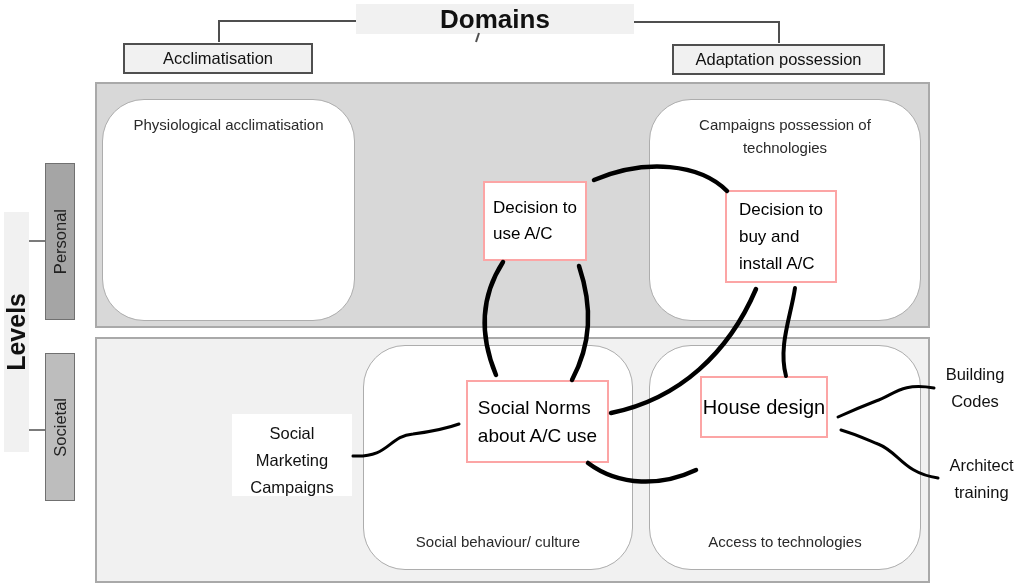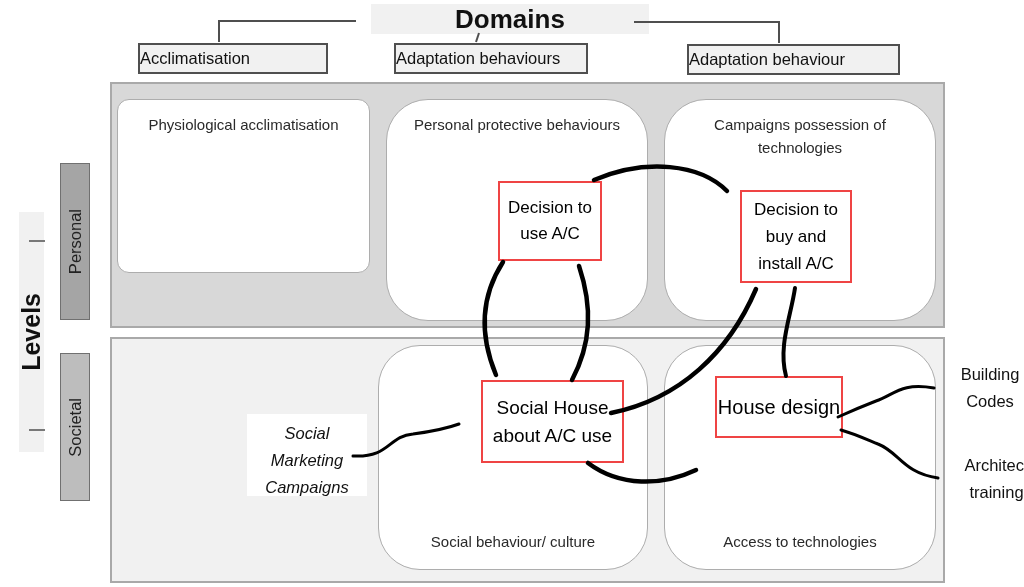--- a/index.html
+++ b/index.html
@@ -1,32 +1,32 @@
 <!DOCTYPE html>
 <html style="--personal-panel: #d8d8d8; --societal-panel: #f1f1f1; --personal-bar: #a5a5a5; --societal-bar: #bdbdbd; --header-box-bg: #f1f1f1; --arrow: #000000; --connector: #4f4f4f;"><head>
 <meta charset="utf-8">
 <style>
   html,body{margin:0;padding:0;background:#ffffff;}
   .stage{
     position:relative;width:1024px;height:587px;overflow:hidden;
     font-family:"Liberation Sans",sans-serif;color:#1c1c1c;background:#ffffff;
   }
-  .abs{position:absolute;margin-left:15px;}
+  .abs{position:absolute;}
   .preline{white-space:pre-line;}
 
   
   .domains-title{
     left:356px;top:4px;width:278px;height:30px;
     background:var(--header-box-bg,#f1f1f1);
     font-size:26px;font-weight:bold;text-align:center;line-height:30px;color:#111;
   }
   .domain-box{
     height:27px;background:var(--header-box-bg,#f1f1f1);
     border:2px solid #4f4f4f;
-    font-size:16.5px;line-height:26px;color:#111;
+    font-size:16.5px;text-align:center;line-height:26px;color:#111;
   }
   .db1{left:123px;top:43px;width:186px;}
   .db2{left:379px;top:43px;width:190px;}
   .db3{left:672px;top:44px;width:209px;}
 
   
   .vtext{writing-mode:vertical-rl;transform:rotate(180deg);}
   .levels-strip{
     left:4px;top:212px;width:25px;height:240px;
     background:var(--header-box-bg,#f1f1f1);
@@ -50,100 +50,96 @@
   .cell{
     background:#ffffff;border:1.5px solid #adadad;border-radius:42px;
     box-sizing:border-box;
   }
   .cell-label{
     position:absolute;left:0;right:0;text-align:center;
     font-size:15px;color:#2a2a2a;line-height:1.55;
   }
   .cell-label.top{top:13px;}
   .cell-label.bottom{bottom:16px;}
-  .c-p1{left:102px;top:99px;width:253px;height:174px;border-radius:12px;}
+  .c-p1{left:102px;top:99px;width:253px;height:222px;}
   .c-p2{left:371px;top:99px;width:262px;height:222px;}
   .c-p3{left:649px;top:99px;width:272px;height:222px;}
   .c-s2{left:363px;top:345px;width:270px;height:225px;}
   .c-s3{left:649px;top:345px;width:272px;height:225px;}
 
   
   .node{
-    background:#ffffff;border:2px solid #ef4444;box-sizing:border-box;
-    display:flex;align-items:center;justify-content:center;text-align:center;
+    background:#ffffff;border:2px solid #fca5a5;box-sizing:border-box;
+    display:flex;align-items:center;justify-content:center;
     color:#000;
   }
   .n-use{left:483px;top:181px;width:104px;height:80px;font-size:17px;line-height:1.55;}
   .n-buy{left:725px;top:190px;width:112px;height:93px;font-size:17px;line-height:1.6;}
   .n-norms{left:466px;top:380px;width:143px;height:83px;font-size:19px;line-height:1.45;}
   .n-house{left:700px;top:376px;width:128px;height:62px;font-size:20px;}
 
   
   .external{
     text-align:center;font-size:16.5px;color:#111;line-height:27px;
   }
-  .ext-marketing{left:232px;top:414px;width:120px;height:82px;background:#ffffff;padding-top:6px;box-sizing:border-box;font-style:italic;}
+  .ext-marketing{left:232px;top:414px;width:120px;height:82px;background:#ffffff;padding-top:6px;box-sizing:border-box;}
   .ext-codes{left:929px;top:361px;width:92px;}
   .ext-architect{left:934px;top:452px;width:95px;}
 
   
   .overlay{position:absolute;left:0;top:0;width:1024px;height:587px;pointer-events:none;}
   .overlay path{fill:none;}
   .flow{stroke:var(--arrow,#000000);stroke-width:4.5;stroke-linecap:round;}
   .flow-med{stroke:var(--arrow,#000000);stroke-width:4;stroke-linecap:round;}
   .flow-thin{stroke:var(--arrow,#000000);stroke-width:3;stroke-linecap:round;}
   .conn{stroke:var(--connector,#4f4f4f);stroke-width:2;}
   .tick{stroke:var(--connector,#4f4f4f);stroke-width:1.5;}
 </style>
 </head>
 <body>
 
 <div class="stage">
 
   <div class="abs domains-title">Domains</div>
   <div class="abs domain-box db1">Acclimatisation</div>
-  <div class="abs domain-box db2">Adaptation behaviours</div>
-  <div class="abs domain-box db3">Adaptation behaviour</div>
+  <div class="abs domain-box db3">Adaptation possession</div>
 
   <div class="abs levels-strip">
     <span class="vtext">Levels</span>
   </div>
   <div class="abs level-bar bar-personal">
     <span class="vtext">Personal</span>
   </div>
   <div class="abs level-bar bar-societal">
     <span class="vtext">Societal</span>
   </div>
 
   <div class="abs panel panel-personal"></div>
   <div class="abs panel panel-societal"></div>
 
   <div class="abs cell c-p1">
     <span class="cell-label top">Physiological acclimatisation</span>
   </div>
-  <div class="abs cell c-p2">
-    <span class="cell-label top">Personal protective behaviours</span>
-  </div>
   <div class="abs cell c-p3">
     <span class="cell-label top preline">Campaigns possession of
 technologies</span>
   </div>
   <div class="abs cell c-s3">
     <span class="cell-label bottom">Access to technologies</span>
   </div>
   <div class="abs cell c-s2">
     <span class="cell-label bottom">Social behaviour/ culture</span>
   </div>
 
   <div class="abs node n-use preline">Decision to
 use A/C</div>
   <div class="abs node n-buy preline">Decision to
 buy and
 install A/C</div>
-  <div class="abs node n-norms preline">Social House
+  <div class="abs node n-norms preline">Social Norms
 about A/C use</div>
   <div class="abs node n-house">House design</div>
 
   <div class="abs external ext-marketing preline">Social
 Marketing
 Campaigns</div>
   <div class="abs external ext-codes preline">Building
 Codes</div>
   <div class="abs external ext-architect preline">Architect
 training</div>

